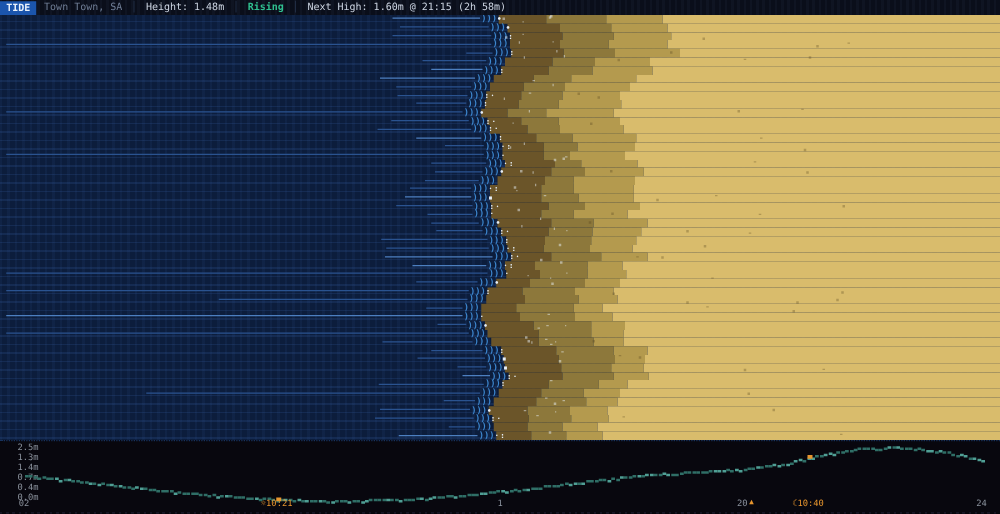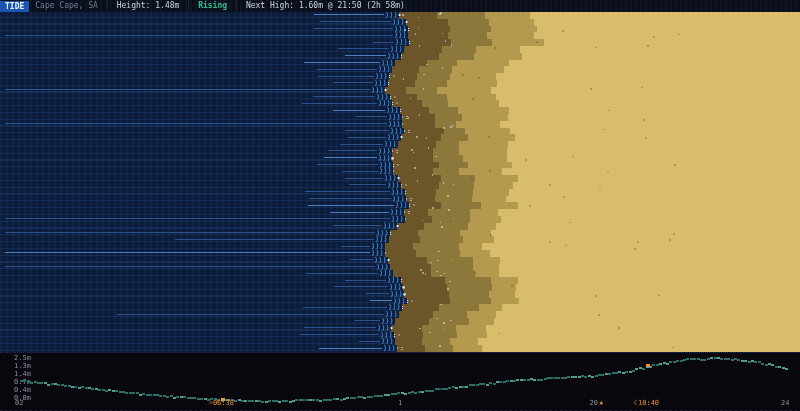--- a/index.html
+++ b/index.html
@@ -54,27 +54,27 @@
   .sunlabel{position:absolute;top:46px;font-size:7px;line-height:8px;color:var(--accent-orange,#e8962e);white-space:nowrap;}
   .nowmark{position:absolute;top:45px;font-size:6px;line-height:8px;color:var(--accent-orange,#e8962e);}
 </style>
 </head>
 <body>
 
 <div id="app">
 
   <header id="statusbar">
     <span class="badge">TIDE</span>
-    <span class="loc">Cape Cape, SA</span>
+    <span class="loc">Town Town, SA</span>
     <span class="sep">│</span>
     <span class="statusval">Height: 1.48m</span>
     <span class="sep">│</span>
     <span class="rising">Rising</span>
     <span class="sep">│</span>
-    <span class="statusval">Next High: 1.60m @ 21:50 (2h 58m)</span>
+    <span class="statusval">Next High: 1.60m @ 21:15 (2h 58m)</span>
   </header>
 
   <div id="scene">
       <div class="srow" style="top: 0px; height: 6.8px;">
         <div class="band" style="left: 399px; width: 38px; background: rgb(107, 85, 41);"></div>
         <div class="band" style="left: 437px; width: 48px; background: rgb(141, 120, 59);"></div>
         <div class="band" style="left: 485px; width: 45px; background: rgb(180, 154, 78);"></div>
         <div class="band" style="left: 530px; width: 270px; background: rgb(217, 188, 108);"></div>
         <div class="dash" style="left: 314px; width: 70px; top: 2.4px; height: 1px; background: rgb(76, 127, 192);"></div>
         <div class="wave" style="left: 385px; line-height: 6.8px; color: rgb(61, 135, 207);">)))<span class="foam" style="color: rgb(230, 238, 246);">∙</span></div>
@@ -811,17 +811,17 @@
       <div class="cdot" style="left: 778.2px; top: 13px; background: rgb(79, 158, 148);"></div>
       <div class="cdot" style="left: 781.6px; top: 14px; background: rgb(79, 158, 148);"></div>
       <div class="cdot" style="left: 785px; top: 15px; background: rgb(79, 158, 148);"></div>
       <div class="sunmark" style="left: 220.671px; top: 44.8525px;"></div>
       <div class="sunmark" style="left: 645.801px; top: 11.2348px;"></div>
       <div class="xtick" style="left: 15px;">02</div>
       <div class="xtick" style="left: 398px;">1</div>
       <div class="xtick" style="left: 589.5px;">20</div>
       <div class="xtick" style="left: 781px;">24</div>
       <div class="nowmark" style="left: 599.479px;">▲</div>
-      <div class="sunlabel" style="left: 208.671px;"><span>☼</span><span>06:38</span></div>
+      <div class="sunlabel" style="left: 208.671px;"><span>☼</span><span>10:21</span></div>
       <div class="sunlabel" style="left: 633.801px;"><span>☾</span><span>10:40</span></div>
     </div>
 
 </div>
 
 </body></html>

